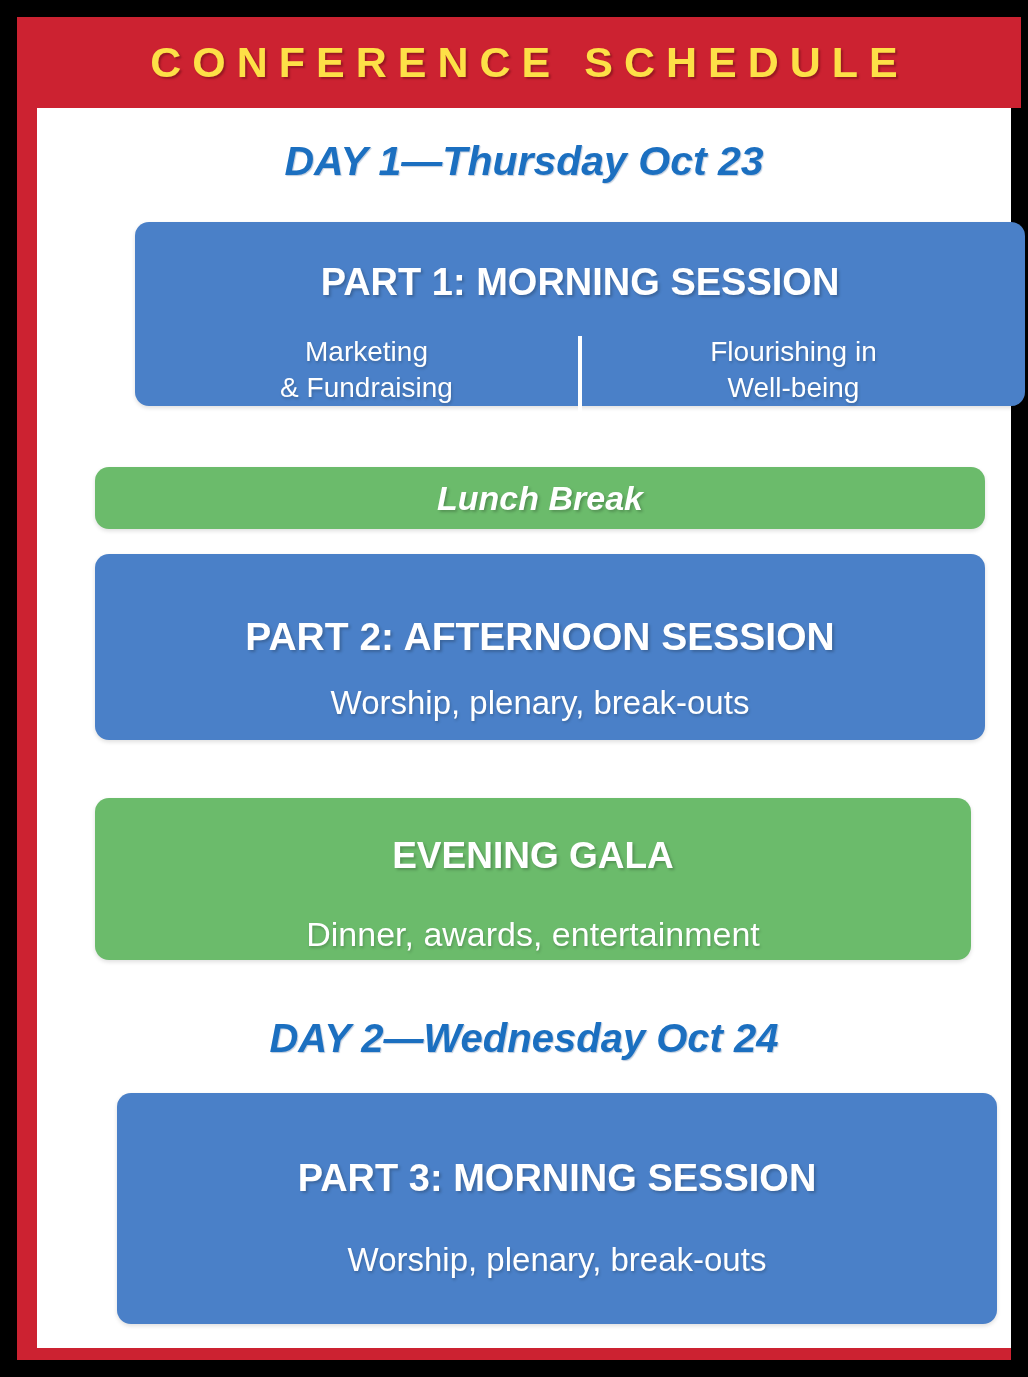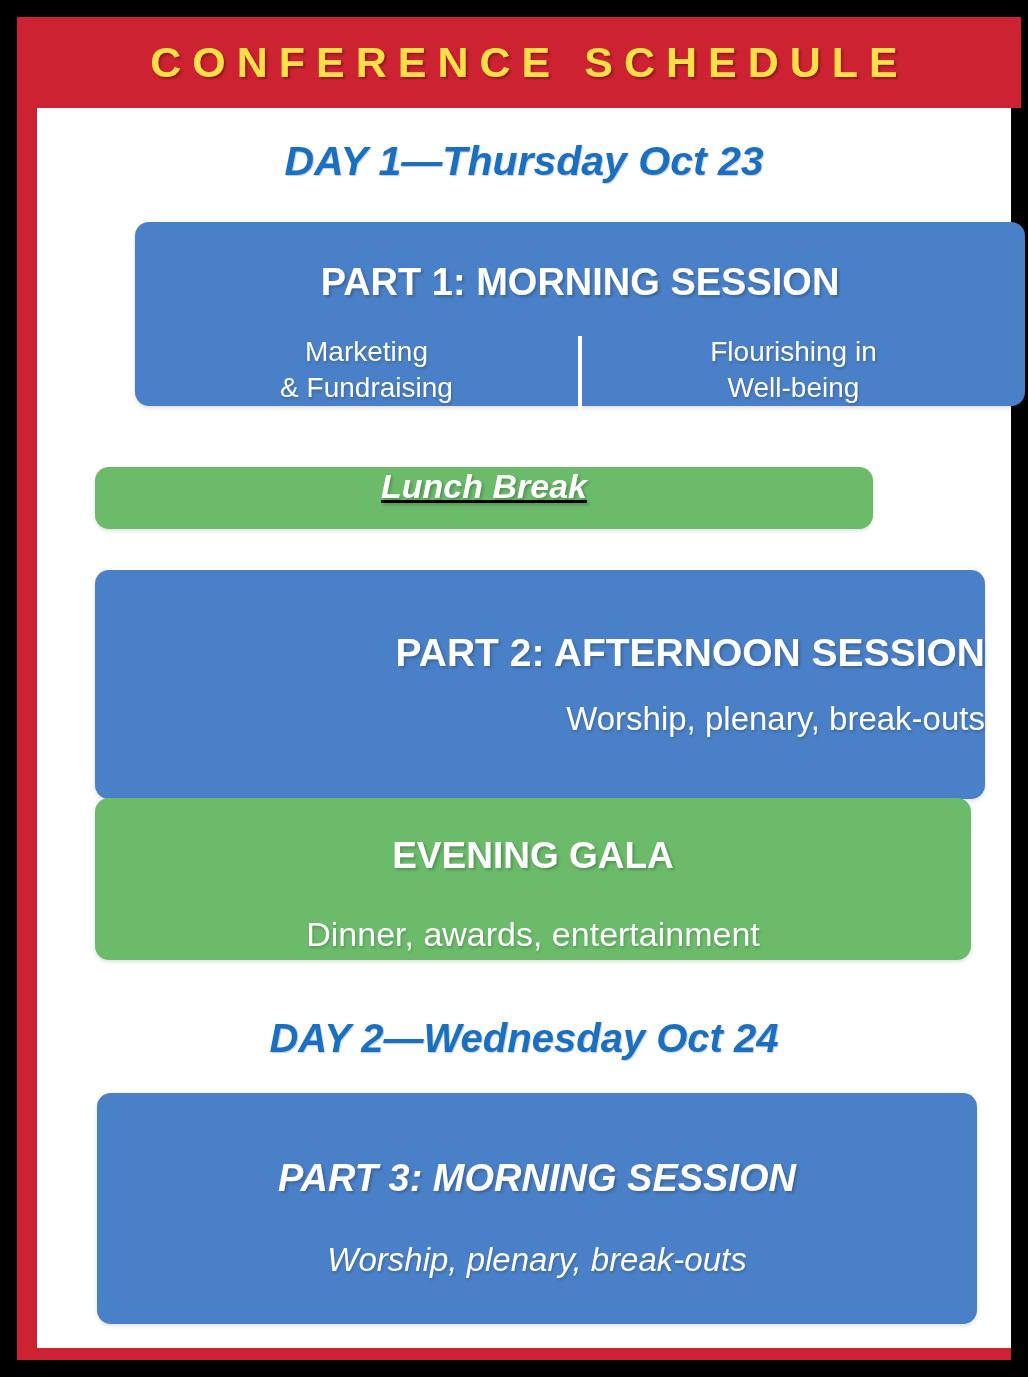--- a/index.html
+++ b/index.html
@@ -146,38 +146,37 @@
     height: 78px;
     background: #ffffff;
     margin: 2px 14px 0 14px;
     flex: 0 0 auto;
   }
 
   
   #card-lunch {
     left: 58px;
     top: 359px;
-    width: 778px;
+    width: 890px;
     height: 62px;
     display: flex;
+    align-items: center;
     justify-content: center;
-    text-decoration: underline;
   }
   #card-lunch .card-title {
     font-style: italic;
     font-size: 34px;
   }
 
   
   #card-part2 {
     left: 58px;
-    top: 462px;
+    top: 446px;
     width: 890px;
-    height: 229px;
-    text-align: right;
+    height: 186px;
   }
   #card-part2 .card-title {
     position: absolute;
     top: 61px;
     width: 100%;
     font-size: 39px;
   }
   #card-part2 .card-sub {
     position: absolute;
     top: 110px;
@@ -199,25 +198,24 @@
   }
   #card-gala .card-sub {
     position: absolute;
     top: 97px;
     width: 100%;
     font-size: 34px;
   }
 
   
   #card-part3 {
-    left: 60px;
+    left: 80px;
     top: 985px;
     width: 880px;
     height: 231px;
-    font-style: italic;
   }
   #card-part3 .card-title {
     position: absolute;
     top: 64px;
     width: 100%;
     font-size: 38px;
   }
   #card-part3 .card-sub {
     position: absolute;
     top: 128px;

